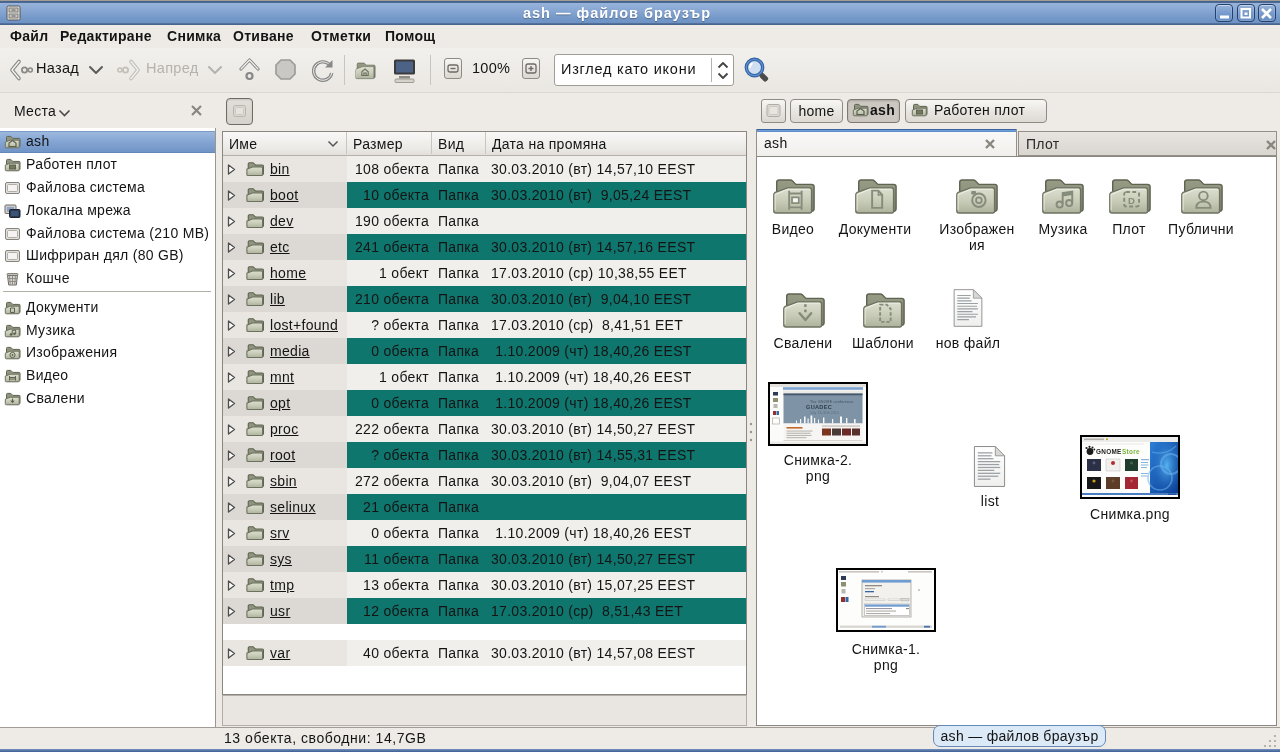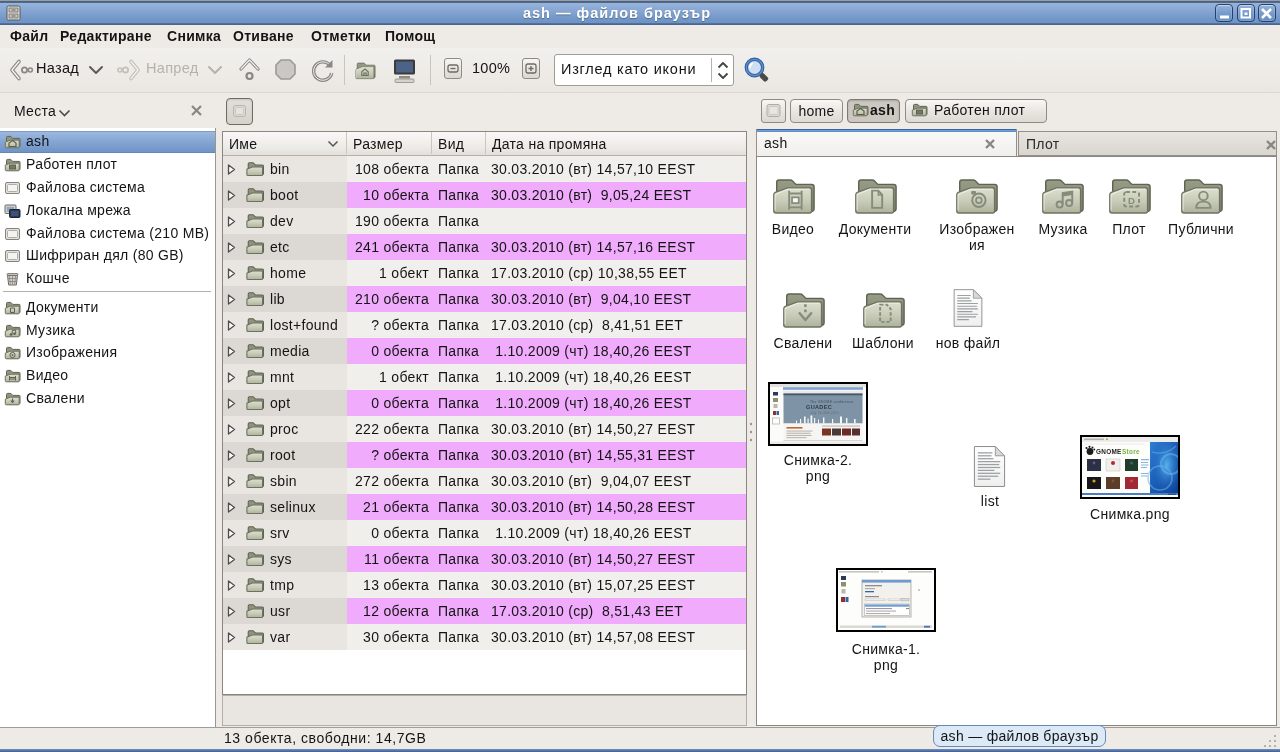--- a/index.html
+++ b/index.html
@@ -27,26 +27,26 @@
 #sel-row{left:0;top:3px;width:215px;height:22px;
   background:linear-gradient(#9cb8dd,#84a5d3 50%,#7094c6);border-top:1px solid #7b9ccb;border-bottom:1px solid #6487ba;box-sizing:border-box;}
 .srow{position:absolute;left:26px;white-space:nowrap;}
 .sic{position:absolute;left:4px;}
 #listpane{left:222px;top:131px;width:525px;height:564px;background:#fff;border:1px solid #8a8680;box-sizing:border-box;}
 #listhdr{position:absolute;left:0;top:0;width:523px;height:23px;
   background:linear-gradient(#f9f8f7,#eceae6 70%,#e3e0db);border-bottom:1px solid #b5b1aa;}
 .hcol{position:absolute;top:0;height:22px;line-height:24px;padding-left:6px;border-right:1px solid #c9c5bf;box-sizing:border-box;}
 .lrow{position:absolute;left:0;width:523px;height:26px;line-height:26px;white-space:pre;}
 .exp{position:absolute;left:3px;top:7px;}
-.lrow .nm{position:absolute;left:47px;top:0;}
+.lrow .nm{position:absolute;left:47px;top:0;text-decoration:underline;}
 .lrow .sz{position:absolute;left:0px;width:206px;top:0;text-align:right;}
 .lrow .vd{position:absolute;left:215px;top:0;}
 .lrow .dt{position:absolute;left:268px;top:0;text-align:right;}
 .nmbg{position:absolute;left:0;top:0;width:124px;height:26px;}
-.r0{background:#f1efec}.r1{background:#f0abfc}
+.r0{background:#f1efec}.r1{background:#0f766e}
 .r0 .nmbg{background:#e9e6e2}.r1 .nmbg{background:#dcd9d4}
 .fsvg{position:absolute;left:22px;top:4px;}
 #hscroll{left:222px;top:695px;width:525px;height:31px;background:#e9e6e2;border:1px solid #b3afa8;box-sizing:border-box;}
 #iconpane{left:756px;top:156px;width:521px;height:570px;background:#fff;border:1px solid #8a8680;box-sizing:border-box;}
 .tab{position:absolute;box-sizing:border-box;}
 .crumb{position:absolute;top:99px;height:24px;border:1px solid #8e8a84;border-radius:4px;box-sizing:border-box;
   background:linear-gradient(#f8f7f5,#e8e5e0 55%,#ddd9d3);line-height:22px;}
 .ilabel{position:absolute;text-align:center;line-height:16px;}
 .thumbbox{position:absolute;border:2px solid #000;box-sizing:border-box;background:#fff;}
 #statusbar{left:0;top:727px;width:1280px;height:22px;background:#eeebe7;border-top:1px solid #a19d96;box-sizing:border-box;}
@@ -347,46 +347,46 @@
       </svg><span class="nm">root</span><span class="sz">  ? обекта</span><span class="vd">Папка</span><span class="dt">30.03.2010 (вт) 14,55,31 EEST</span></div>
 <div class="lrow r0" style="top:336px"><div class="nmbg"></div><svg class="exp" width="11" height="13">
         <path d="M2.5 2 L8.5 6.5 L2.5 11 Z" fill="#fdfdfc" stroke="#4e4e4e" stroke-width="1.3" stroke-linejoin="round"></path>
       </svg><svg class="fsvg" width="20" height="18" viewBox="0 0 17 16">
         <use href="#folS"></use>
       </svg><span class="nm">sbin</span><span class="sz">272 обекта</span><span class="vd">Папка</span><span class="dt">30.03.2010 (вт)  9,04,07 EEST</span></div>
 <div class="lrow r1" style="top:362px"><div class="nmbg"></div><svg class="exp" width="11" height="13">
         <path d="M2.5 2 L8.5 6.5 L2.5 11 Z" fill="#fdfdfc" stroke="#4e4e4e" stroke-width="1.3" stroke-linejoin="round"></path>
       </svg><svg class="fsvg" width="20" height="18" viewBox="0 0 17 16">
         <use href="#folS"></use>
-      </svg><span class="nm">selinux</span><span class="sz"> 21 обекта</span><span class="vd">Папка</span><span class="dt">30.03.2010 (вт) 14,50,28 EEST</span></div>
+      </svg><span class="nm">selinux</span><span class="sz"> 21 обекта</span><span class="vd">Папка</span></div>
 <div class="lrow r0" style="top:388px"><div class="nmbg"></div><svg class="exp" width="11" height="13">
         <path d="M2.5 2 L8.5 6.5 L2.5 11 Z" fill="#fdfdfc" stroke="#4e4e4e" stroke-width="1.3" stroke-linejoin="round"></path>
       </svg><svg class="fsvg" width="20" height="18" viewBox="0 0 17 16">
         <use href="#folS"></use>
       </svg><span class="nm">srv</span><span class="sz">  0 обекта</span><span class="vd">Папка</span><span class="dt"> 1.10.2009 (чт) 18,40,26 EEST</span></div>
 <div class="lrow r1" style="top:414px"><div class="nmbg"></div><svg class="exp" width="11" height="13">
         <path d="M2.5 2 L8.5 6.5 L2.5 11 Z" fill="#fdfdfc" stroke="#4e4e4e" stroke-width="1.3" stroke-linejoin="round"></path>
       </svg><svg class="fsvg" width="20" height="18" viewBox="0 0 17 16">
         <use href="#folS"></use>
       </svg><span class="nm">sys</span><span class="sz"> 11 обекта</span><span class="vd">Папка</span><span class="dt">30.03.2010 (вт) 14,50,27 EEST</span></div>
 <div class="lrow r0" style="top:440px"><div class="nmbg"></div><svg class="exp" width="11" height="13">
         <path d="M2.5 2 L8.5 6.5 L2.5 11 Z" fill="#fdfdfc" stroke="#4e4e4e" stroke-width="1.3" stroke-linejoin="round"></path>
       </svg><svg class="fsvg" width="20" height="18" viewBox="0 0 17 16">
         <use href="#folS"></use>
       </svg><span class="nm">tmp</span><span class="sz"> 13 обекта</span><span class="vd">Папка</span><span class="dt">30.03.2010 (вт) 15,07,25 EEST</span></div>
 <div class="lrow r1" style="top:466px"><div class="nmbg"></div><svg class="exp" width="11" height="13">
         <path d="M2.5 2 L8.5 6.5 L2.5 11 Z" fill="#fdfdfc" stroke="#4e4e4e" stroke-width="1.3" stroke-linejoin="round"></path>
       </svg><svg class="fsvg" width="20" height="18" viewBox="0 0 17 16">
         <use href="#folS"></use>
       </svg><span class="nm">usr</span><span class="sz"> 12 обекта</span><span class="vd">Папка</span><span class="dt">17.03.2010 (ср)  8,51,43 EET</span></div>
-<div class="lrow r0" style="top:492px"><div class="nmbg"></div><svg class="exp" width="11" height="13">
-        <path d="M2.5 2 L8.5 6.5 L2.5 11 Z" fill="#fdfdfc" stroke="#4e4e4e" stroke-width="1.3" stroke-linejoin="round"></path>
-      </svg><svg class="fsvg" width="20" height="18" viewBox="0 0 17 16">
-        <use href="#folS"></use>
-      </svg><span class="nm">var</span><span class="sz"> 30 обекта</span><span class="vd">Папка</span><span class="dt">30.03.2010 (вт) 14,57,08 EEST</span></div>
+<div class="lrow r0" style="top:508px"><div class="nmbg"></div><svg class="exp" width="11" height="13">
+        <path d="M2.5 2 L8.5 6.5 L2.5 11 Z" fill="#fdfdfc" stroke="#4e4e4e" stroke-width="1.3" stroke-linejoin="round"></path>
+      </svg><svg class="fsvg" width="20" height="18" viewBox="0 0 17 16">
+        <use href="#folS"></use>
+      </svg><span class="nm">var</span><span class="sz"> 40 обекта</span><span class="vd">Папка</span><span class="dt">30.03.2010 (вт) 14,57,08 EEST</span></div>
 </div>
 <div class="abs" id="hscroll"></div>
 
 <div class="smallbtn" style="left:761px;top:99px;width:25px;height:24px"></div>
 <svg class="abs" style="left:761px;top:99px" width="25" height="24">
     <rect x="6" y="5.5" width="13" height="12" rx="2" fill="#dedbd5" stroke="#aeaba5"></rect>
     <rect x="8" y="7.5" width="9" height="8" rx="1" fill="#e8e5e0" stroke="#c5c2bc" stroke-width=".8"></rect>
   </svg>
 <div class="crumb" style="left:790px;top:99px;width:53px;text-align:center">home</div>
 <div class="crumb" style="left:847px;top:99px;width:53px;background:#ccc8c1;border-color:#7d7a74;box-shadow:inset 0 1px 2px rgba(0,0,0,.18)"></div>

